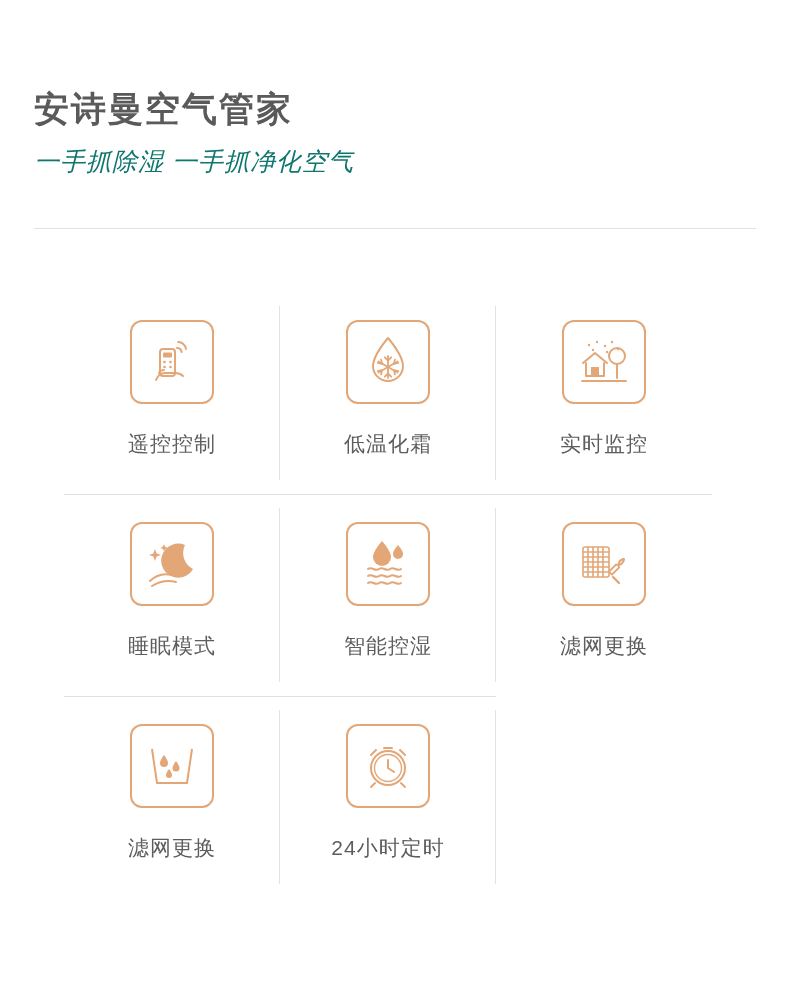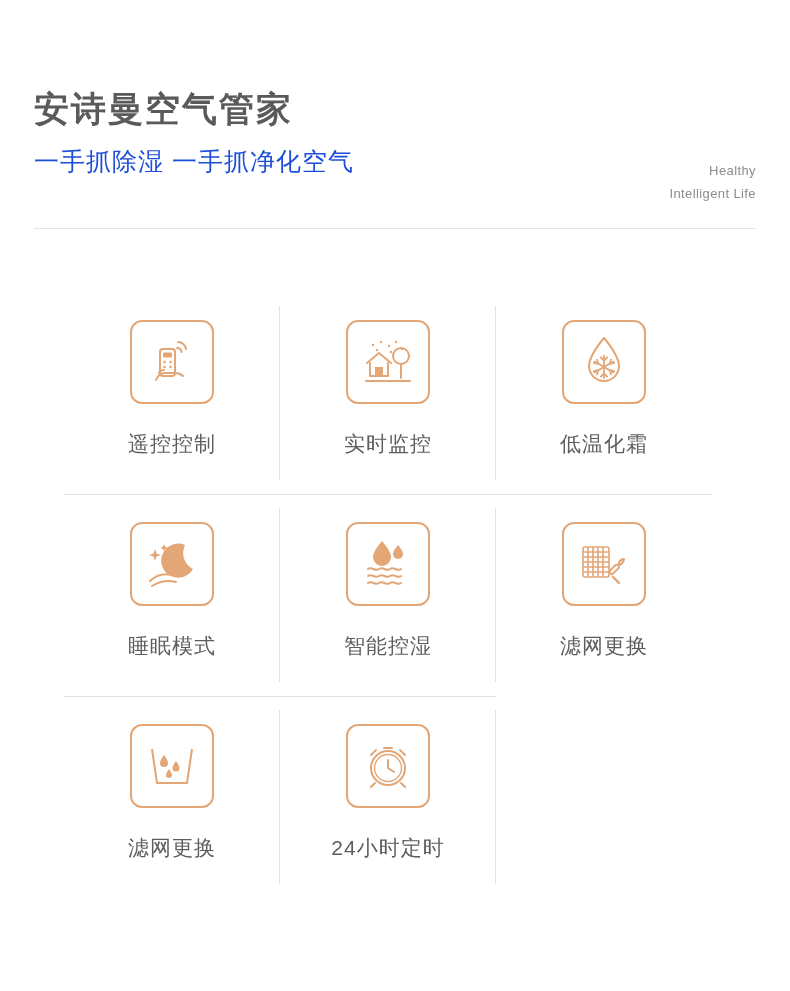--- a/index.html
+++ b/index.html
@@ -34,23 +34,24 @@
     font-weight: bold;
     letter-spacing: 2px;
     color: #5a5a5a;
     line-height: 1.2;
     margin: 0;
   }
   .subtitle {
     margin: 16px 0 0 0;
     font-size: 25px;
     letter-spacing: 1px;
-    color: #1d4ed8;
+    color: #0f766e;
     line-height: 1.2;
     font-weight: 300;
+    font-style: italic;
   }
   .eyebrow {
     position: absolute;
     right: 0;
     top: 72px;
     text-align: right;
     font-size: 13px;
     line-height: 1.75;
     color: #8c8c8c;
     letter-spacing: 0.4px;
@@ -125,24 +126,20 @@
   }
 </style>
 </head>
 <body>
 
 <div class="page">
 
   <div class="header">
     <h1 class="title">安诗曼空气管家</h1>
     <p class="subtitle">一手抓除湿 一手抓净化空气</p>
-    <div class="eyebrow">
-      <div>Healthy</div>
-      <div>Intelligent Life</div>
-    </div>
   </div>
   <div class="header-rule"></div>
 
   <div class="grid">
 
     <div class="cell">
       <div class="icon-box">
         <span>
           <svg width="52" height="52" viewBox="0 0 52 52" fill="none" stroke="#e3a676" stroke-width="2">
             <path d="M32 6c4 0 7.5 3 8 7" stroke-linecap="round"></path>
@@ -152,20 +149,42 @@
             <circle cx="18.5" cy="26" r="1.3" fill="#e3a676" stroke="none"></circle>
             <circle cx="24.5" cy="26" r="1.3" fill="#e3a676" stroke="none"></circle>
             <circle cx="18.5" cy="31" r="1.3" fill="#e3a676" stroke="none"></circle>
             <circle cx="24.5" cy="31" r="1.3" fill="#e3a676" stroke="none"></circle>
             <path d="M10 44c2-5 5-7 9-7h10c3 0 6 1 8 3" stroke-linecap="round"></path>
             <path d="M13 37c1-2 3-3 5-3" stroke-linecap="round"></path>
           </svg>
         </span>
       </div>
       <div class="cell-label">遥控控制</div>
+    </div>
+
+    <div class="cell">
+      <div class="icon-box">
+        <span>
+          <svg width="46" height="54" viewBox="0 0 46 54" fill="none" stroke="#e3a676" stroke-width="2">
+            <path d="M23 3C23 3 8 20 8 31a15 15 0 0 0 30 0C38 20 23 3 23 3z" stroke-linejoin="round"></path>
+            <g stroke-width="1.8" stroke-linecap="round">
+              <path d="M23 21v22"></path>
+              <path d="M13.5 26.5l19 11"></path>
+              <path d="M32.5 26.5l-19 11"></path>
+              <path d="M23 25.5l-3.2-3.2M23 25.5l3.2-3.2"></path>
+              <path d="M23 38.5l-3.2 3.2M23 38.5l3.2 3.2"></path>
+              <path d="M17.2 28.9l-4.4-1.1M17.2 28.9l-1.2-4.3"></path>
+              <path d="M28.8 35.1l4.4 1.1M28.8 35.1l1.2 4.3"></path>
+              <path d="M28.8 28.9l4.4-1.1M28.8 28.9l1.2-4.3"></path>
+              <path d="M17.2 35.1l-4.4 1.1M17.2 35.1l-1.2 4.3"></path>
+            </g>
+          </svg>
+        </span>
+      </div>
+      <div class="cell-label">低温化霜</div>
     </div>
 
     <div class="cell">
       <div class="icon-box">
         <span>
           <svg width="54" height="52" viewBox="0 0 54 52" fill="none" stroke="#e3a676" stroke-width="2">
             <circle cx="12" cy="9" r="1.2" fill="#e3a676" stroke="none"></circle>
             <circle cx="20" cy="6" r="1.2" fill="#e3a676" stroke="none"></circle>
             <circle cx="28" cy="10" r="1.2" fill="#e3a676" stroke="none"></circle>
             <circle cx="35" cy="6" r="1.2" fill="#e3a676" stroke="none"></circle>
@@ -180,42 +199,20 @@
             <path d="M5 45h44" stroke-linecap="round"></path>
           </svg>
         </span>
       </div>
       <div class="cell-label">实时监控</div>
     </div>
 
     <div class="cell">
       <div class="icon-box">
         <span>
-          <svg width="46" height="54" viewBox="0 0 46 54" fill="none" stroke="#e3a676" stroke-width="2">
-            <path d="M23 3C23 3 8 20 8 31a15 15 0 0 0 30 0C38 20 23 3 23 3z" stroke-linejoin="round"></path>
-            <g stroke-width="1.8" stroke-linecap="round">
-              <path d="M23 21v22"></path>
-              <path d="M13.5 26.5l19 11"></path>
-              <path d="M32.5 26.5l-19 11"></path>
-              <path d="M23 25.5l-3.2-3.2M23 25.5l3.2-3.2"></path>
-              <path d="M23 38.5l-3.2 3.2M23 38.5l3.2 3.2"></path>
-              <path d="M17.2 28.9l-4.4-1.1M17.2 28.9l-1.2-4.3"></path>
-              <path d="M28.8 35.1l4.4 1.1M28.8 35.1l1.2 4.3"></path>
-              <path d="M28.8 28.9l4.4-1.1M28.8 28.9l1.2-4.3"></path>
-              <path d="M17.2 35.1l-4.4 1.1M17.2 35.1l-1.2 4.3"></path>
-            </g>
-          </svg>
-        </span>
-      </div>
-      <div class="cell-label">低温化霜</div>
-    </div>
-
-    <div class="cell">
-      <div class="icon-box">
-        <span>
           <svg width="54" height="50" viewBox="0 0 54 50" fill="none" stroke="#e3a676" stroke-width="2">
             <path d="M40 6a17 17 0 1 0 8 24 18 18 0 0 1-8-24z" fill="#e3a676" stroke="none"></path>
             <path d="M10 10l1.6 4.4L16 16l-4.4 1.6L10 22l-1.6-4.4L4 16l4.4-1.6z" fill="#e3a676" stroke="none"></path>
             <path d="M19 5l1 2.6L22.6 9 20 10l-1 2.6L18 10l-2.6-1L18 7.6z" fill="#e3a676" stroke="none"></path>
             <path d="M5 42c6-6 14-8 22-6" stroke-linecap="round"></path>
             <path d="M7 47c8-5 16-6 24-4" stroke-linecap="round"></path>
           </svg>
         </span>
       </div>
       <div class="cell-label">睡眠模式</div>

